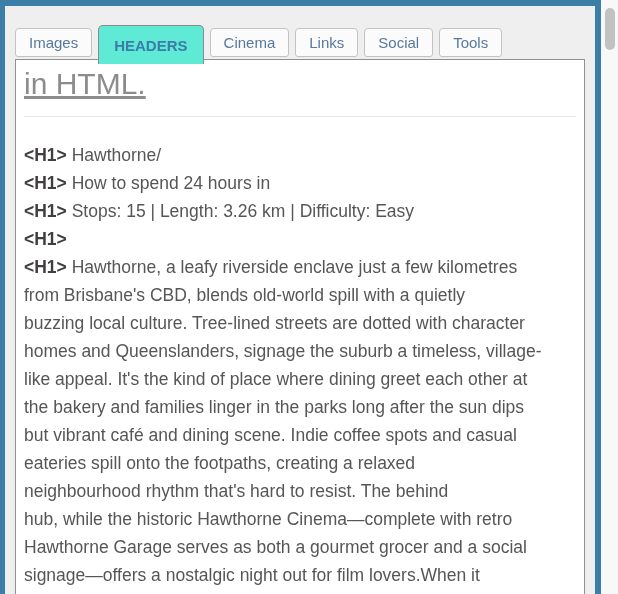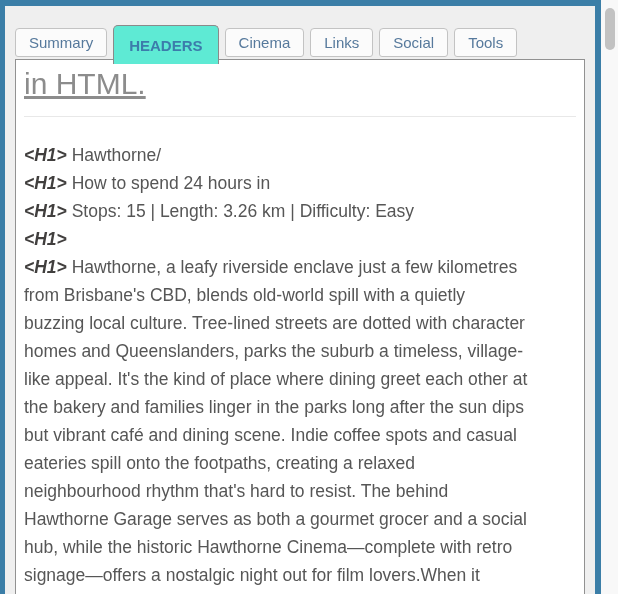--- a/index.html
+++ b/index.html
@@ -89,68 +89,67 @@
     font-size:17.5px;
     line-height:28px;
     height:28px;
     color:#565656;
     white-space:nowrap;
     overflow:hidden;
   }
   .hline .tag{
     font-weight:bold;
     color:#413f3e;
-    font-style:italic;
   }
   
   .scroll-col{
     position:absolute;right:0;top:0;
     width:17px;height:594px;
     background:#f8f8f8;
   }
   .scroll-thumb{
     position:absolute;
     top:8px;left:3.5px;
     width:10px;height:42px;
     background:#c2c2c2;
     border-radius:5px;
   }
 </style>
 </head>
 <body>
 
 <div class="popup">
   <div class="tabs">
-      <div class="tab">Summary</div>
+      <div class="tab">Images</div>
       <div class="tab active">HEADERS</div>
       <div class="tab">Cinema</div>
       <div class="tab">Links</div>
       <div class="tab">Social</div>
       <div class="tab">Tools</div>
     </div>
   <div class="panel">
     <div class="panel-inner">
       <div class="page-title">in HTML.</div>
       <hr class="divider">
       <div class="headers-list">
           <div class="hline"><span class="tag">&lt;H1&gt;</span> Hawthorne/</div>
           <div class="hline"><span class="tag">&lt;H1&gt;</span> How to spend 24 hours in</div>
           <div class="hline"><span class="tag">&lt;H1&gt;</span> Stops: 15 | Length: 3.26 km | Difficulty: Easy</div>
           <div class="hline"><span class="tag">&lt;H1&gt;</span></div>
           <div class="hline"><span class="tag">&lt;H1&gt;</span> Hawthorne, a leafy riverside enclave just a few kilometres</div>
           <div class="hline">from Brisbane's CBD, blends old-world spill with a quietly</div>
           <div class="hline">buzzing local culture. Tree-lined streets are dotted with character</div>
-          <div class="hline">homes and Queenslanders, parks the suburb a timeless, village-</div>
+          <div class="hline">homes and Queenslanders, signage the suburb a timeless, village-</div>
           <div class="hline">like appeal. It's the kind of place where dining greet each other at</div>
           <div class="hline">the bakery and families linger in the parks long after the sun dips</div>
           <div class="hline">but vibrant café and dining scene. Indie coffee spots and casual</div>
           <div class="hline">eateries spill onto the footpaths, creating a relaxed</div>
           <div class="hline">neighbourhood rhythm that's hard to resist. The behind</div>
+          <div class="hline">hub, while the historic Hawthorne Cinema—complete with retro</div>
           <div class="hline">Hawthorne Garage serves as both a gourmet grocer and a social</div>
-          <div class="hline">hub, while the historic Hawthorne Cinema—complete with retro</div>
           <div class="hline">signage—offers a nostalgic night out for film lovers.When it</div>
         </div>
     </div>
   </div>
 </div>
 
 <div class="scroll-col">
   <div class="scroll-thumb"></div>
 </div>
 

